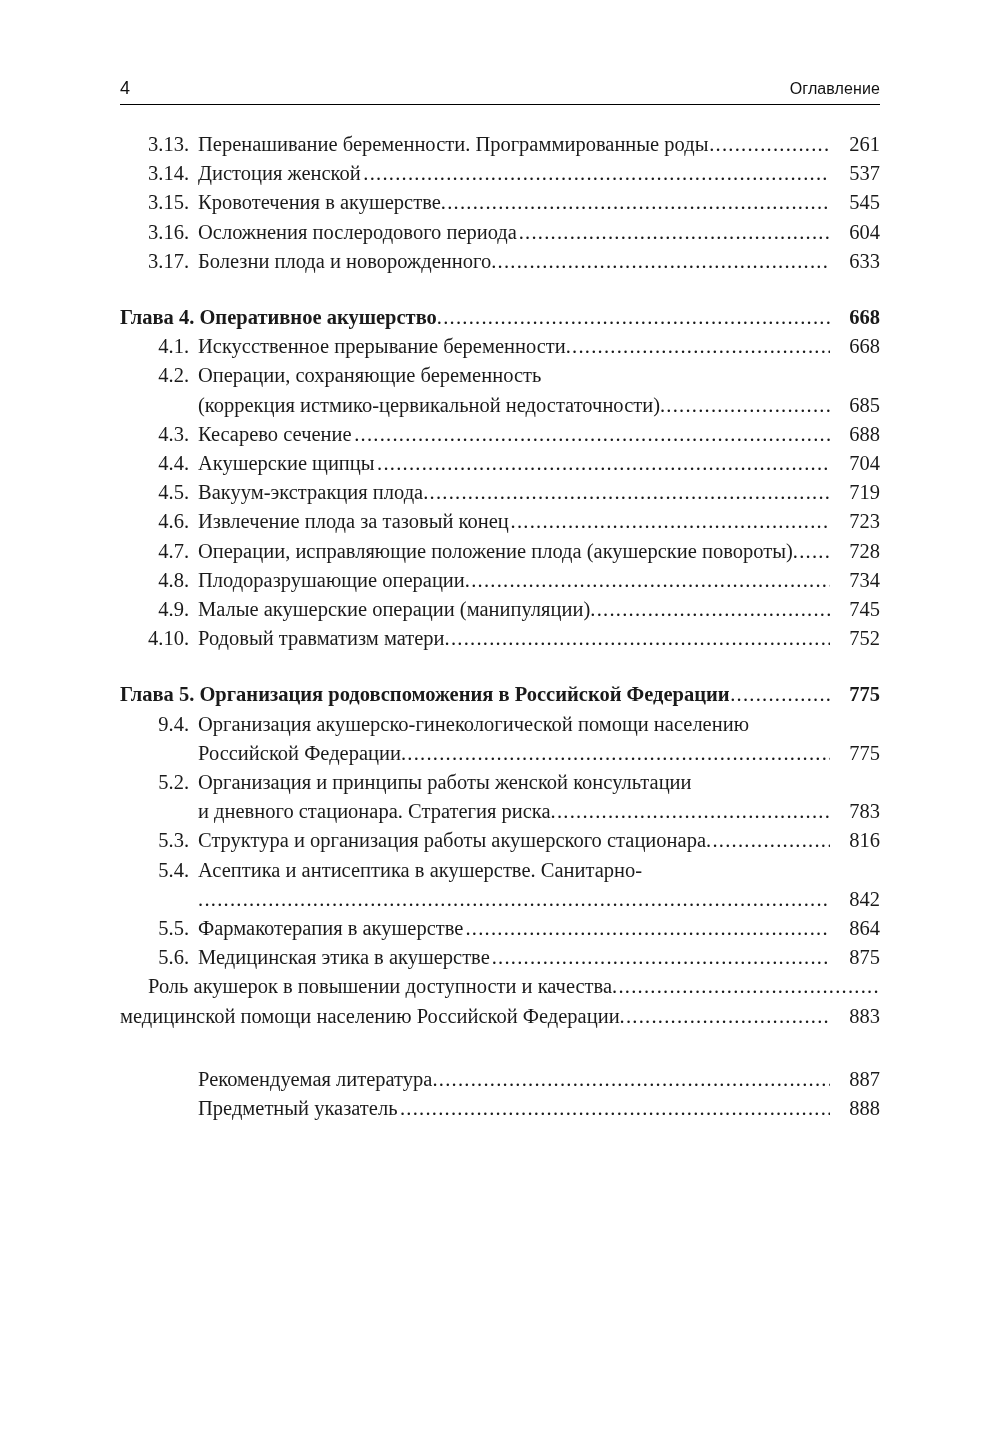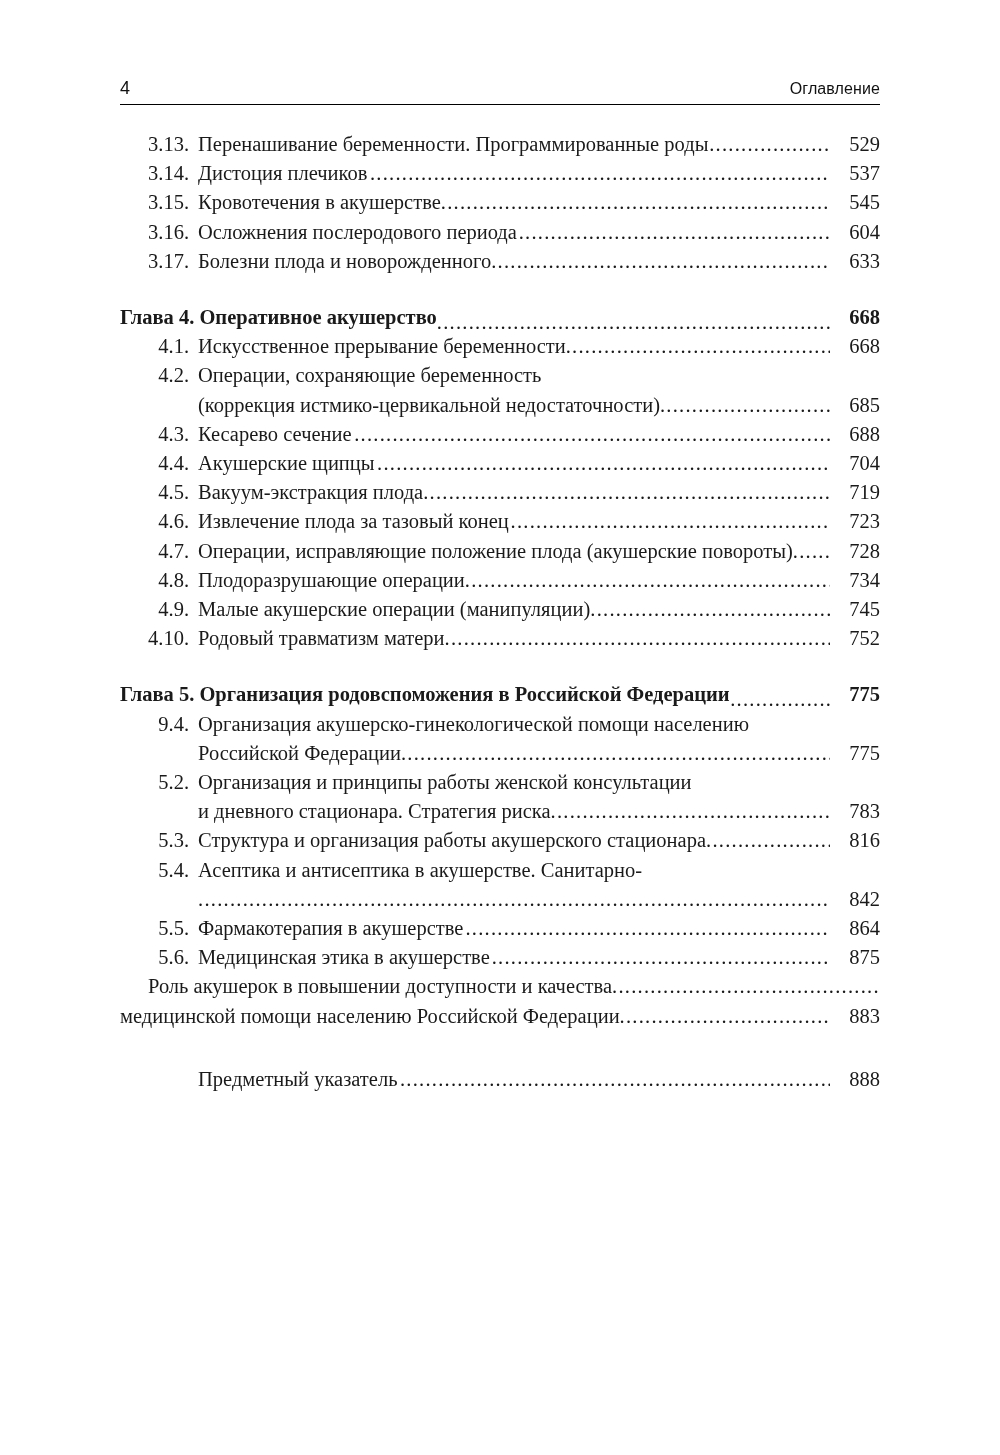--- a/index.html
+++ b/index.html
@@ -116,21 +116,20 @@
     flex: 0 0 auto;
     width: 78px;
   }
   .cont.flush .pad { width: 0px; }
 
   
   .entry.chapter {
     font-weight: bold;
     font-size: 20.5px;
     margin-top: 0;
-    align-items: flex-end;
   }
   .entry.chapter .leader::before { font-weight: normal; }
 
   .gap-lg { height: 27px; }
   .gap-xl { height: 34px; }
 
   
   .sp { display: inline-block; width: 5px; }
 </style>
 </head>
@@ -144,26 +143,26 @@
       <span class="title">Оглавление</span>
     </div>
 
     <div class="toc">
 
       <div class="entry sub">
         <span class="num">3.13.</span>
         <span class="label">Перенашивание беременности. Программированные роды</span>
         <span class="sp"></span>
         <span class="leader"></span>
-        <span class="pageno">529</span>
+        <span class="pageno">261</span>
       </div>
 
       <div class="entry sub">
         <span class="num">3.14.</span>
-        <span class="label">Дистоция плечиков</span>
+        <span class="label">Дистоция женской</span>
         <span class="sp"></span>
         <span class="leader"></span>
         <span class="pageno">537</span>
       </div>
 
       <div class="entry sub">
         <span class="num">3.15.</span>
         <span class="label">Кровотечения в акушерстве</span>
         <span class="leader"></span>
         <span class="pageno">545</span>
@@ -344,20 +343,26 @@
       </div>
       <div class="cont flush">
         <span class="pad"></span>
         <span class="label">медицинской помощи населению Российской Федерации</span>
         <span class="leader"></span>
         <span class="pageno">883</span>
       </div>
 
       <div class="gap-xl"></div>
 
+      <div class="cont">
+        <span class="pad"></span>
+        <span class="label">Рекомендуемая литература</span>
+        <span class="leader"></span>
+        <span class="pageno">887</span>
+      </div>
 
       <div class="cont">
         <span class="pad"></span>
         <span class="label">Предметный указатель</span>
         <span class="sp"></span>
         <span class="leader"></span>
         <span class="pageno">888</span>
       </div>
 
     </div>

